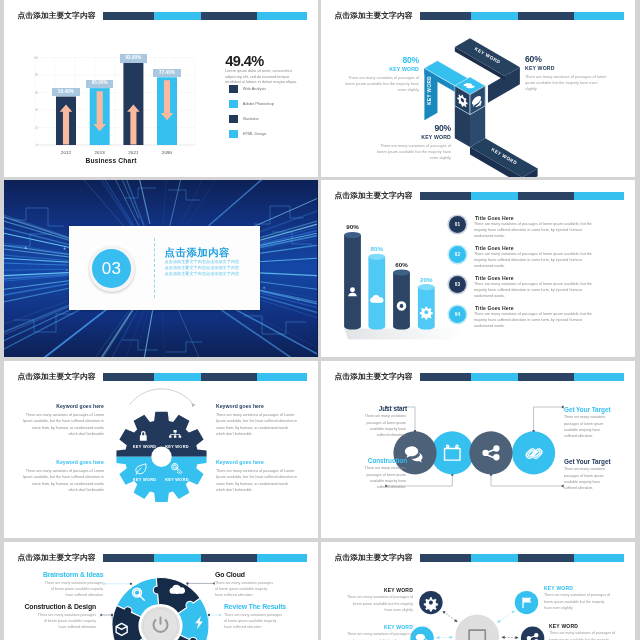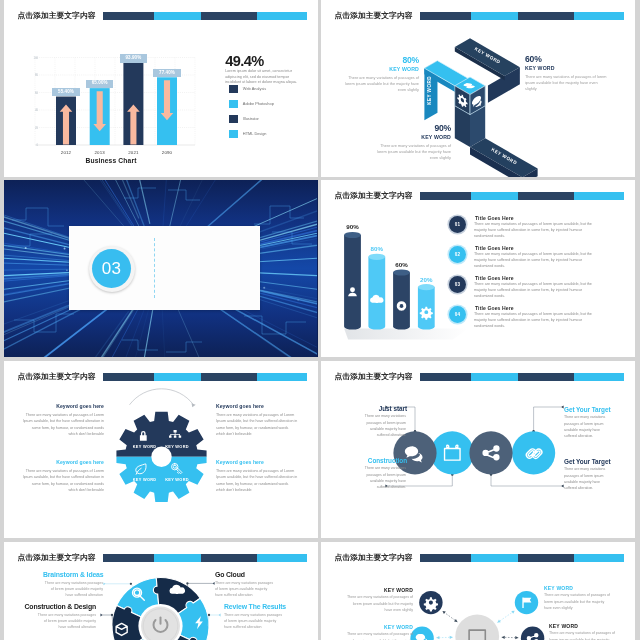--- a/index.html
+++ b/index.html
@@ -433,20 +433,26 @@
             </radialGradient>
           </defs>
           <ellipse cx="156" cy="88" rx="95" ry="42" fill="url(#cglow)"></ellipse>
         </svg>
   </div>
   <div class="cover-card">
     <div class="cover-num-wrap">
       <div class="cover-num">03</div>
     </div>
     <div class="cover-div"></div>
+    <div class="cover-text">
+      <div class="cover-h">点击添加内容</div>
+      <div class="cover-l">点击添加主要文字内容点击添加文字内容</div>
+      <div class="cover-l">点击添加主要文字内容点击添加文字内容</div>
+      <div class="cover-l">点击添加主要文字内容点击添加文字内容</div>
+    </div>
   </div>
 </div>
 
 <div class="slide s4">
   <div class="hdr">
     <div class="hdr-title">点击添加主要文字内容</div>
     <div class="hdr-bars">
       <i class="hb1"></i>
           <i class="hb2"></i>
           <i class="hb3"></i>

